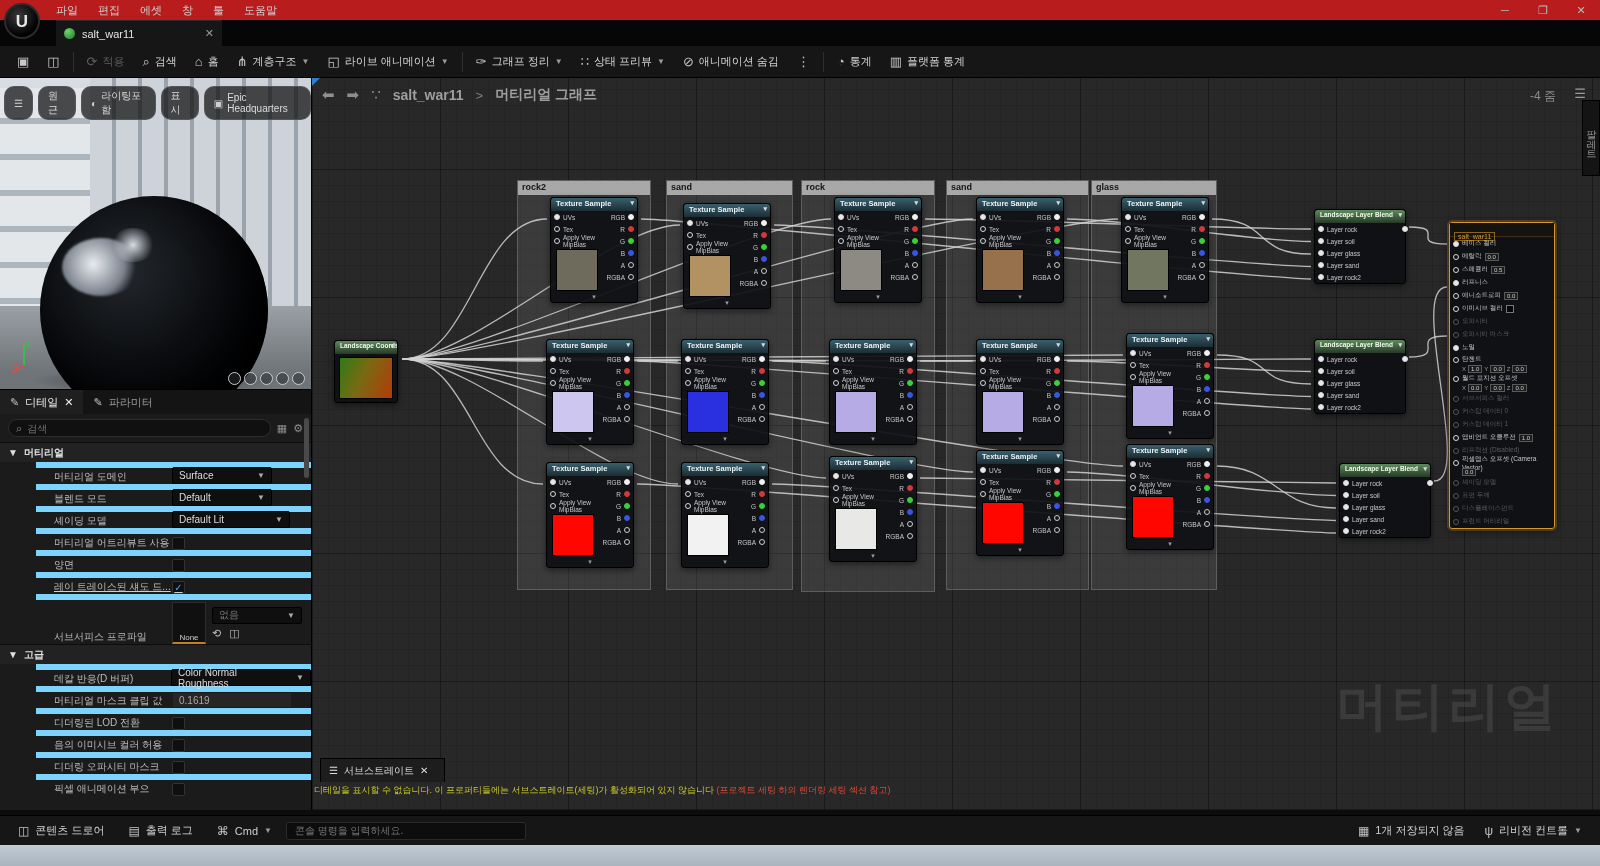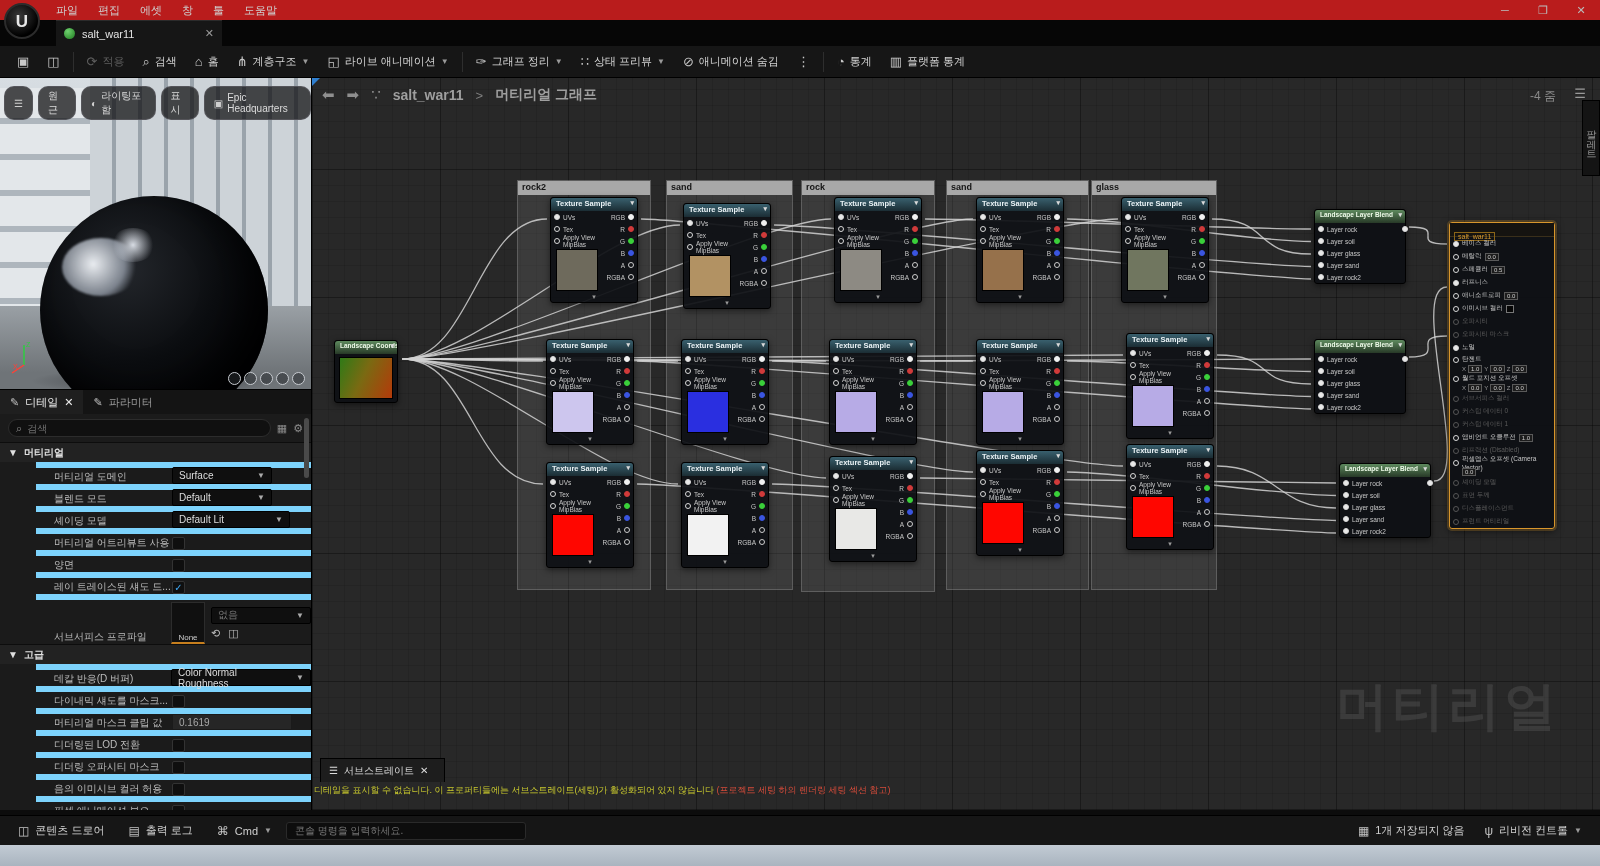--- a/index.html
+++ b/index.html
@@ -336,32 +336,32 @@
           <div class="dctl">
             <div class="cb"></div>
           </div>
         </div>
         <div class="drow" style="height: 22px;">
           <div class="dlabel">양면</div>
           <div class="dctl">
             <div class="cb"></div>
           </div>
         </div>
-        <div class="drow" style="height: 22px;">
+        <div class="drow" style="height: 22px; text-decoration: underline;">
           <div class="dlabel">레이 트레이스된 섀도 드...</div>
           <div class="dctl">
             <div class="cb">✓</div>
           </div>
         </div>
         <div class="drow" style="height: 50px;">
           <div class="dlabel">서브서피스 프로파일</div>
           <div class="dctl">
             <div style="width: 34px; height: 42px; background: rgb(16, 16, 16); border-width: 1px 1px 2px; border-style: solid; border-color: rgb(44, 44, 44) rgb(44, 44, 44) rgb(199, 127, 30); border-image: initial; color: rgb(204, 204, 204); font-size: 8px; display: flex; align-items: flex-end; justify-content: center;">None</div>
             <div style="display: flex; flex-direction: column; gap: 3px;">
-              <div class="dd" style="width: 100px; color: rgb(119, 119, 119); gap: 27px;">
+              <div class="dd" style="width: 90px; color: rgb(119, 119, 119); gap: 27px;">
                 <span>없음</span>
                 <span class="car">▼</span>
               </div>
               <div style="display: flex; gap: 8px; color: rgb(187, 187, 187); font-size: 11px;">
                 <span>⟲</span>
                 <span>◫</span>
               </div>
             </div>
           </div>
         </div>
@@ -372,45 +372,39 @@
         <div class="drow" style="height: 22px;">
           <div class="dlabel">데칼 반응(D 버퍼)</div>
           <div class="dctl">
             <div class="dd" style="width: 140px;">
               <span>Color Normal Roughness</span>
               <span class="car">▼</span>
             </div>
           </div>
         </div>
         <div class="drow" style="height: 22px;">
-          <div class="dlabel">다이내믹 섀도를 마스크...</div>
-          <div class="dctl">
-            <div class="cb"></div>
-          </div>
-        </div>
-        <div class="drow" style="height: 22px;">
           <div class="dlabel">머티리얼 마스크 클립 값</div>
           <div class="dctl">
             <div class="tfield">0.1619</div>
           </div>
         </div>
         <div class="drow" style="height: 22px;">
           <div class="dlabel">디더링된 LOD 전환</div>
           <div class="dctl">
             <div class="cb"></div>
           </div>
         </div>
         <div class="drow" style="height: 22px;">
-          <div class="dlabel">디더링 오파시티 마스크</div>
+          <div class="dlabel">음의 이미시브 컬러 허용</div>
           <div class="dctl">
             <div class="cb"></div>
           </div>
         </div>
         <div class="drow" style="height: 22px;">
-          <div class="dlabel">음의 이미시브 컬러 허용</div>
+          <div class="dlabel">디더링 오파시티 마스크</div>
           <div class="dctl">
             <div class="cb"></div>
           </div>
         </div>
         <div class="drow" style="height: 22px;">
           <div class="dlabel">픽셀 애니메이션 부으</div>
           <div class="dctl">
             <div class="cb"></div>
           </div>
         </div>

